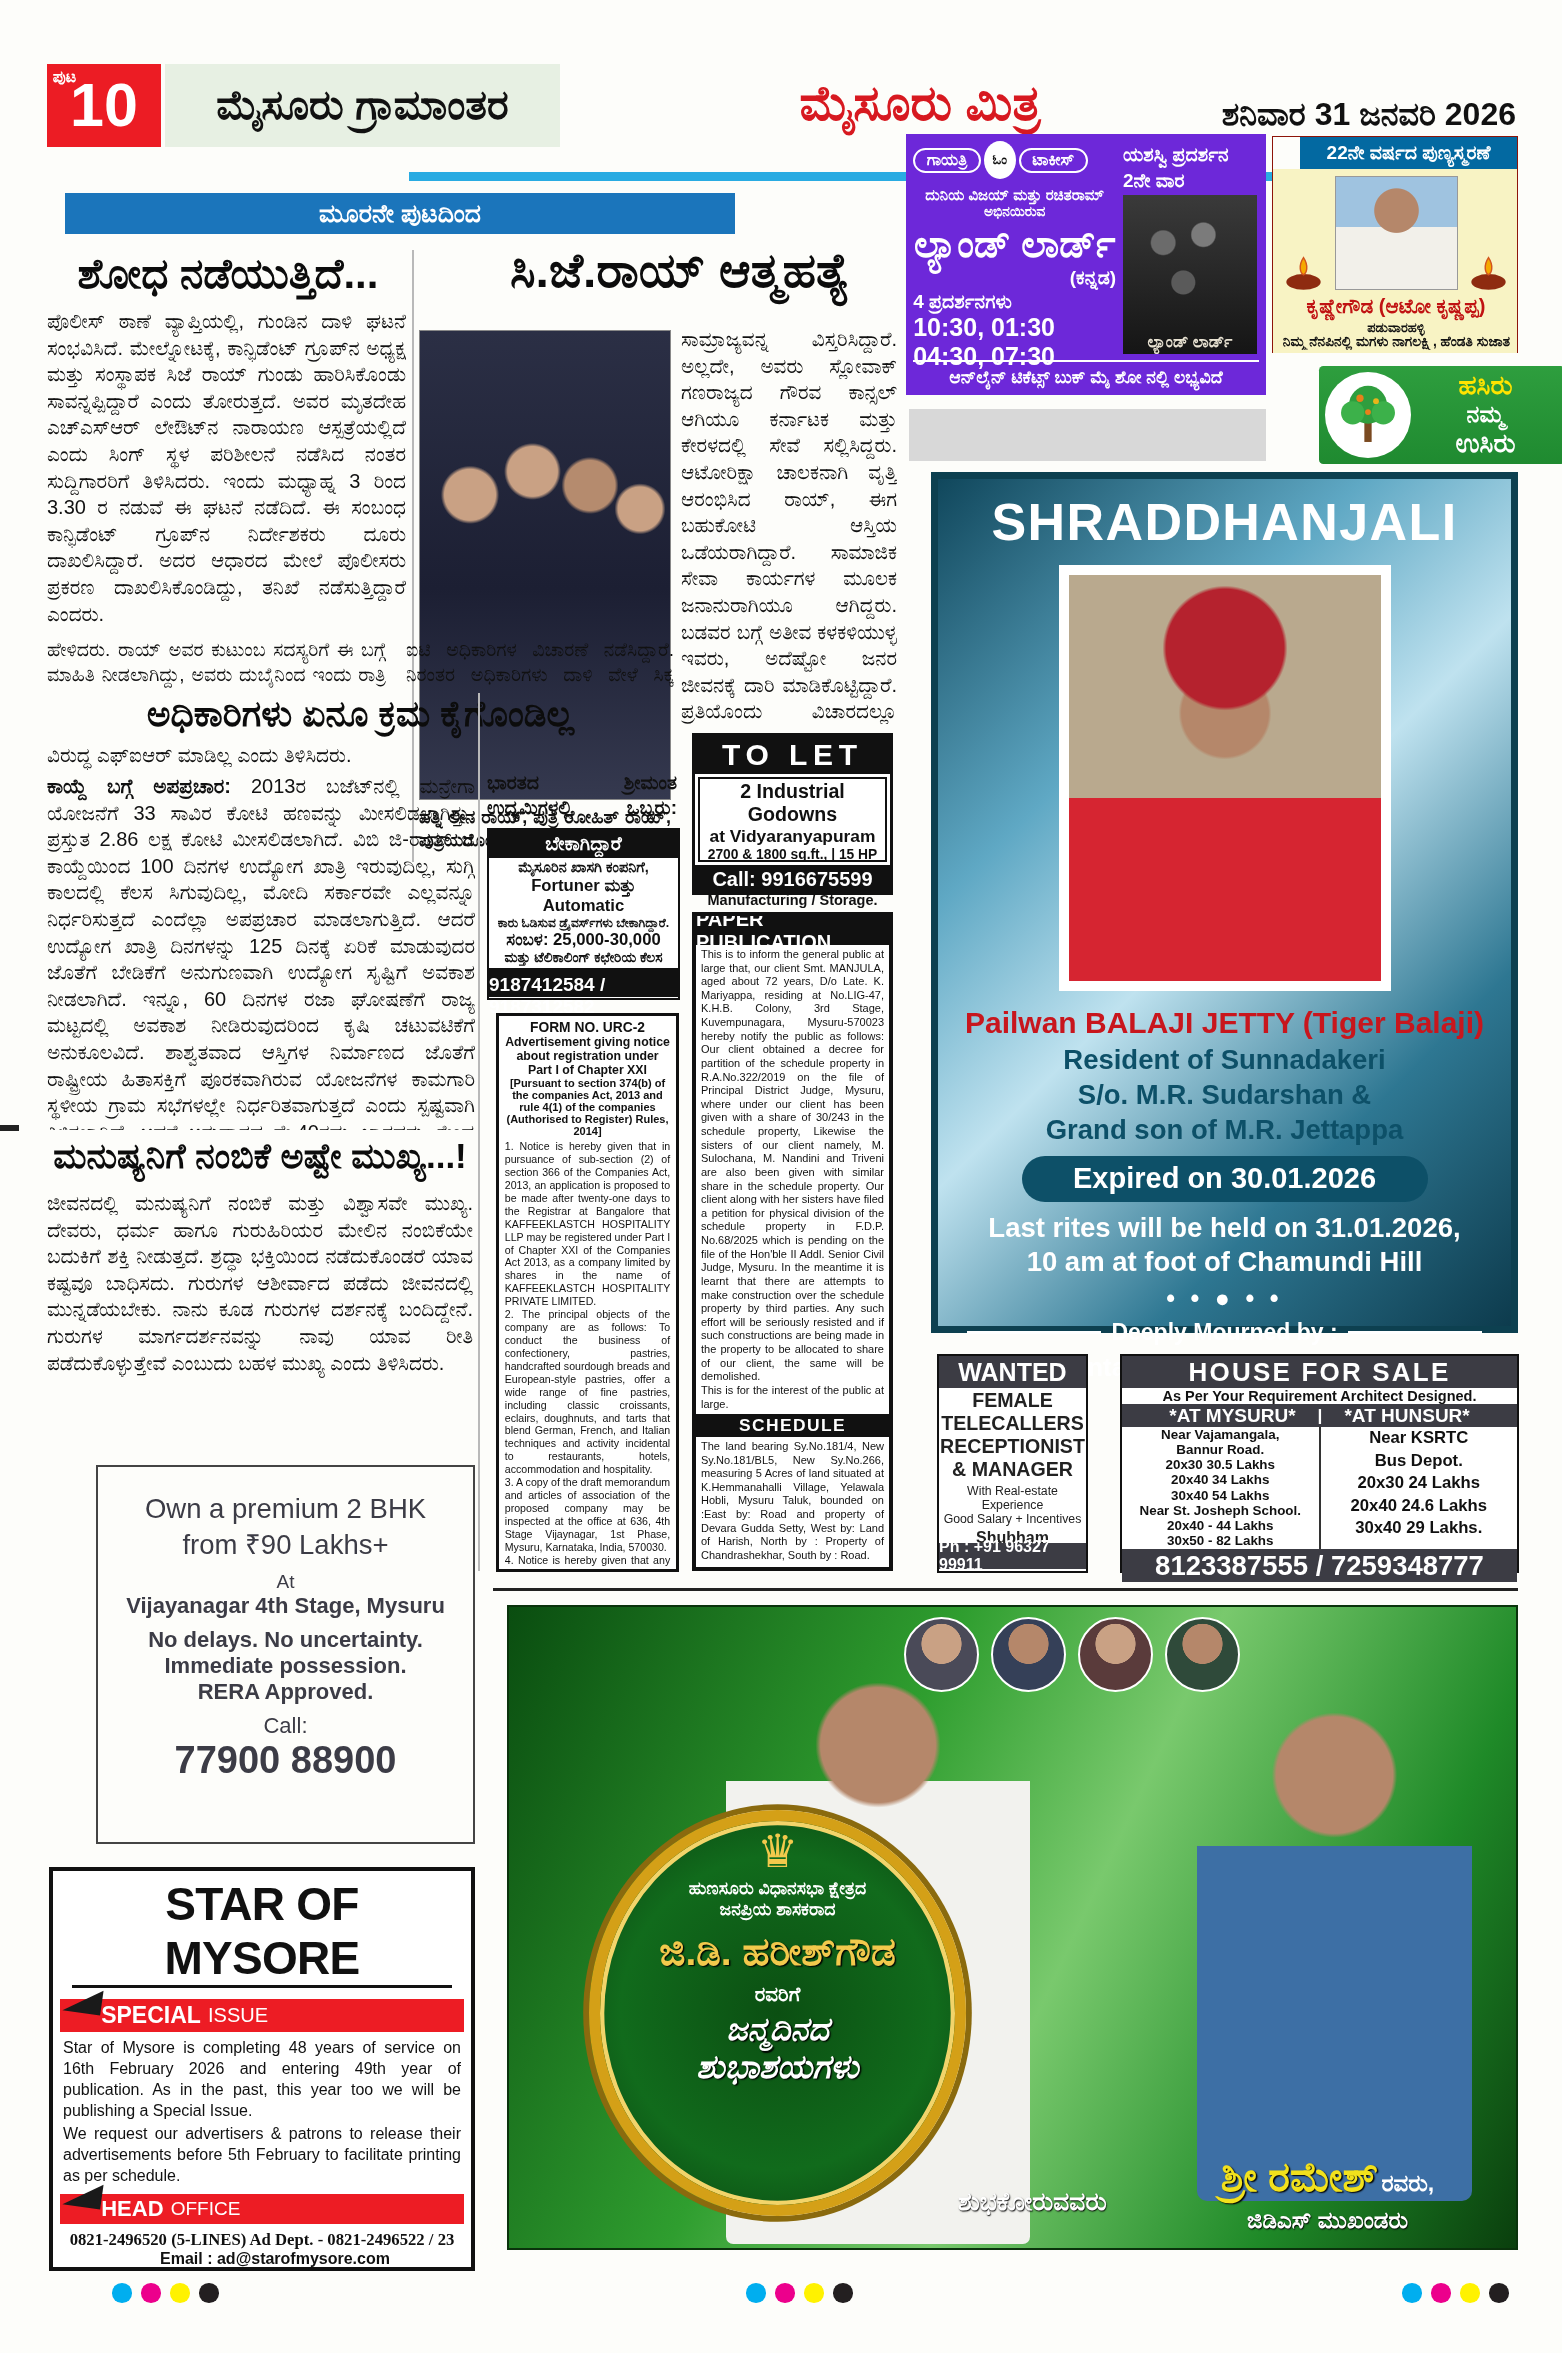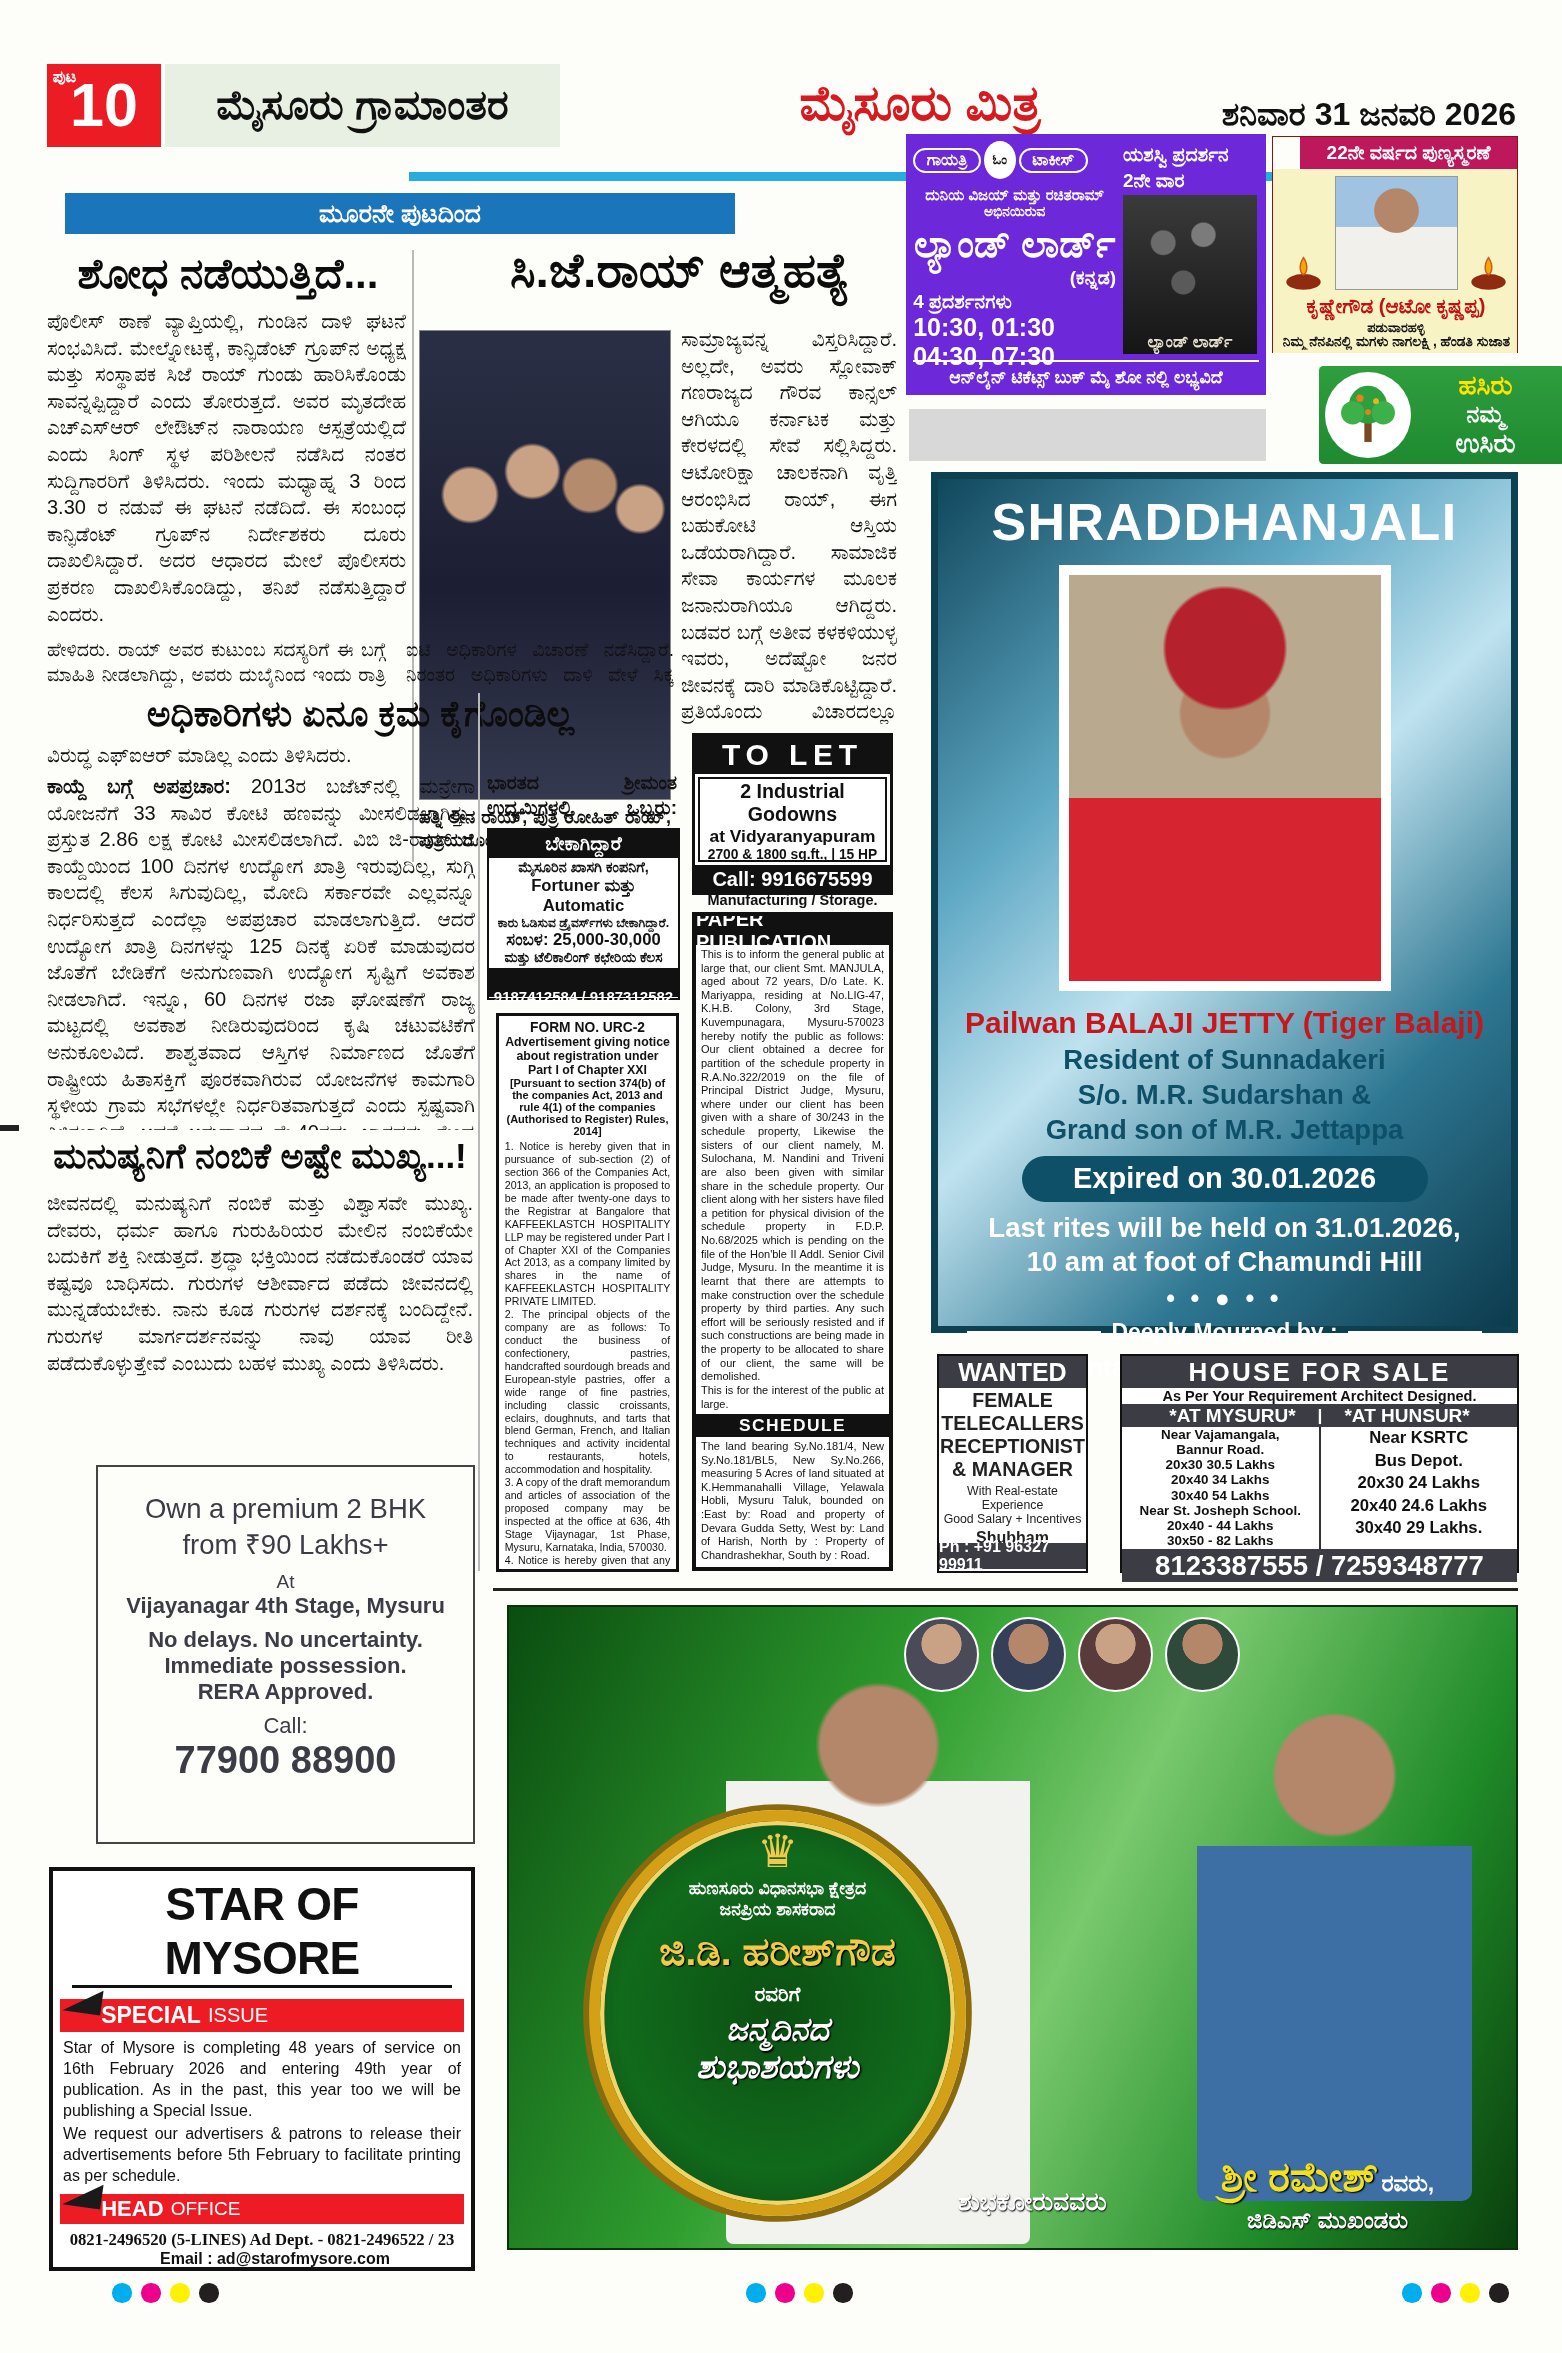--- a/index.html
+++ b/index.html
@@ -24,21 +24,21 @@
   .frombar{background:#1b75bb;color:#fff;font-weight:bold;display:flex;align-items:center;justify-content:center;}
   .headline{font-weight:bold;color:#0c0c0c;}
   
   .blackhdr{background:#111;color:#fff;font-weight:bold;display:flex;align-items:center;justify-content:center;}
   .grayhdr{background:#3c3c44;color:#fff;font-weight:bold;display:flex;align-items:center;justify-content:center;}
   .boxed{border:3.6px solid #111;background:#fff;}
   
   .moviead{background:#6d28d9;color:#fff;}
   .pill{border:2.2px solid #fff;border-radius:29px;padding:1.4px 11.6px;font-weight:bold;}
   
-  .memhdr{background:#be185d;color:#fff;font-weight:bold;display:flex;align-items:center;justify-content:center;margin-left:27px;}
+  .memhdr{background:#0369a1;color:#fff;font-weight:bold;display:flex;align-items:center;justify-content:center;margin-left:27px;}
   .membody{background:#f8f3c4;}
   
   .greenad{background:linear-gradient(180deg,#2e9e3e,#1f8a30);border-radius:4.3px;}
   
   .shrad{background:linear-gradient(135deg,#10475c 0%,#5fa8c4 30%,#bfe2ef 50%,#2e7792 75%,#0d3b4d 100%);
          border:7.2px solid #0d4050;}
   .pillteal{background:#0d5068;color:#fff;border-radius:25px;font-weight:bold;display:flex;align-items:center;justify-content:center;}
   
   .redbanner{background:#ed1c24;color:#fff;display:flex;align-items:center;position:relative;}
   .redbanner:before{content:"";position:absolute;left:4.3px;top:-11.6px;border-left:38px solid transparent;
@@ -111,21 +111,21 @@
   <div class="center bold clip" style="height:110px;">
     <div style="font-size:14.5px;margin-top:1.4px;">ಮೈಸೂರಿನ ಖಾಸಗಿ ಕಂಪನಿಗೆ,</div>
     <div style="font-size:16.7px;">Fortuner ಮತ್ತು Automatic</div>
     <div style="font-size:12.3px;">ಕಾರು ಓಡಿಸುವ ಡ್ರೈವರ್ಸ್‌ಗಳು ಬೇಕಾಗಿದ್ದಾರೆ.</div>
     <div style="font-size:16.7px;">ಸಂಬಳ: 25,000-30,000</div>
     <div style="font-size:13.8px;">ಮತ್ತು ಟೆಲಿಕಾಲಿಂಗ್ ಕಛೇರಿಯ ಕೆಲಸ</div>
     <div style="font-size:13.8px;">ಮಾಡಲು ಹುಡುಗಿಯರು ಬೇಕಾಗಿದ್ದಾರೆ.</div>
 
   </div>
   <div class="blackhdr" style="height:29px;">
-      <span style="font-size:15px;margin-top:28px;">9187412584 / 9187312582</span>
+      <span style="font-size:19px;margin-top:28px;">9187412584 / 9187312582</span>
     </div>
 </div>
 
 <div class="abs boxed clip" style="left:496px;top:1013px;width:183px;height:559px;border-width:3.6px;padding:4.3px 5.8px;">
   <div class="center bold" style="font-size:13.8px;">FORM NO. URC-2</div>
   <div class="center bold" style="font-size:12.3px;">Advertisement giving notice about registration under Part I of Chapter XXI</div>
   <div class="center bold" style="font-size:11px;">[Pursuant to section 374(b) of the companies Act, 2013 and rule 4(1) of the companies (Authorised to Register) Rules, 2014]</div>
   <div class="just prelines" style="font-size:10.6px;line-height:1.22;margin-top:2.9px;">1. Notice is hereby given that in pursuance of sub-section (2) of section 366 of the Companies Act, 2013, an application is proposed to be made after twenty-one days to the Registrar at Bangalore that KAFFEEKLASTCH HOSPITALITY LLP may be registered under Part I of Chapter XXI of the Companies Act 2013, as a company limited by shares in the name of KAFFEEKLASTCH HOSPITALITY PRIVATE LIMITED.
 2. The principal objects of the company are as follows: To conduct the business of confectionery, pastries, handcrafted sourdough breads and European-style pastries, offer a wide range of fine pastries, including classic croissants, eclairs, doughnuts, and tarts that blend German, French, and Italian techniques and activity incidental to restaurants, hotels, accommodation and hospitality.
 3. A copy of the draft memorandum and articles of association of the proposed company may be inspected at the office at 636, 4th Stage Vijaynagar, 1st Phase, Mysuru, Karnataka, India, 570030.

